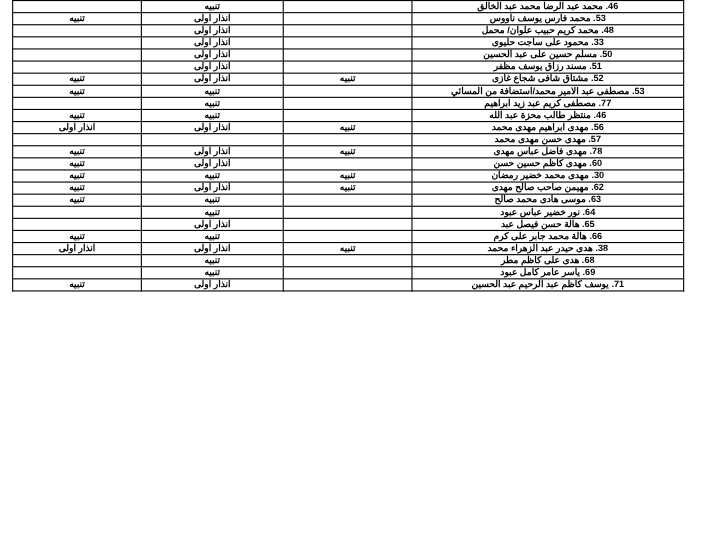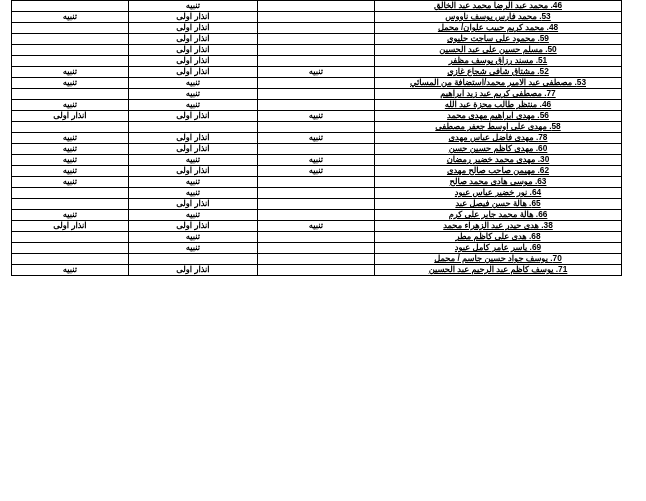--- a/index.html
+++ b/index.html
@@ -39,21 +39,20 @@
     font-size: 8.3px;
     font-weight: bold;
     line-height: 1.18;
     vertical-align: middle;
     text-align: center;
     height: 10px;
   }
   td.c-name {
     width: 240px;
     text-align: center;
-    text-decoration: underline;
   }
   td.c-col2 {
     width: 110px;
   }
   td.c-col3 {
     width: 122px;
   }
   td.c-col4 {
     width: 110px;
   }
@@ -78,21 +77,21 @@
             <td class="c-col3">انذار اولى</td>
             <td class="c-col2">تنبيه</td>
           </tr>
           <tr>
             <td class="c-name">48. محمد كريم حبيب علوان/ محمل</td>
             <td class="c-col4"></td>
             <td class="c-col3">انذار اولى</td>
             <td class="c-col2"></td>
           </tr>
           <tr>
-            <td class="c-name">59. محمود على ساجت حليوى</td>
+            <td class="c-name">33. محمود على ساجت حليوى</td>
             <td class="c-col4"></td>
             <td class="c-col3">انذار اولى</td>
             <td class="c-col2"></td>
           </tr>
           <tr>
             <td class="c-name">50. مسلم حسين على عبد الحسين</td>
             <td class="c-col4"></td>
             <td class="c-col3">انذار اولى</td>
             <td class="c-col2"></td>
           </tr>
@@ -126,21 +125,21 @@
             <td class="c-col3">تنبيه</td>
             <td class="c-col2">تنبيه</td>
           </tr>
           <tr>
             <td class="c-name">56. مهدى ابراهيم مهدى محمد</td>
             <td class="c-col4">تنبيه</td>
             <td class="c-col3">انذار اولى</td>
             <td class="c-col2">انذار اولى</td>
           </tr>
           <tr>
-            <td class="c-name">58. مهدى على اوسط جعفر مصطفى</td>
+            <td class="c-name">57. مهدى حسن مهدى محمد</td>
             <td class="c-col4"></td>
             <td class="c-col3"></td>
             <td class="c-col2"></td>
           </tr>
           <tr>
             <td class="c-name">78. مهدى فاضل عباس مهدى</td>
             <td class="c-col4">تنبيه</td>
             <td class="c-col3">انذار اولى</td>
             <td class="c-col2">تنبيه</td>
           </tr>
@@ -195,26 +194,20 @@
           <tr>
             <td class="c-name">68. هدى على كاظم مطر</td>
             <td class="c-col4"></td>
             <td class="c-col3">تنبيه</td>
             <td class="c-col2"></td>
           </tr>
           <tr>
             <td class="c-name">69. ياسر عامر كامل عبود</td>
             <td class="c-col4"></td>
             <td class="c-col3">تنبيه</td>
-            <td class="c-col2"></td>
-          </tr>
-          <tr class="two-line">
-            <td class="c-name">70. يوسف جواد حسين جاسم / محمل</td>
-            <td class="c-col4"></td>
-            <td class="c-col3"></td>
             <td class="c-col2"></td>
           </tr>
           <tr class="two-line">
             <td class="c-name">71. يوسف كاظم عبد الرحيم عبد الحسين</td>
             <td class="c-col4"></td>
             <td class="c-col3">انذار اولى</td>
             <td class="c-col2">تنبيه</td>
           </tr>
         </tbody>
     </table>

